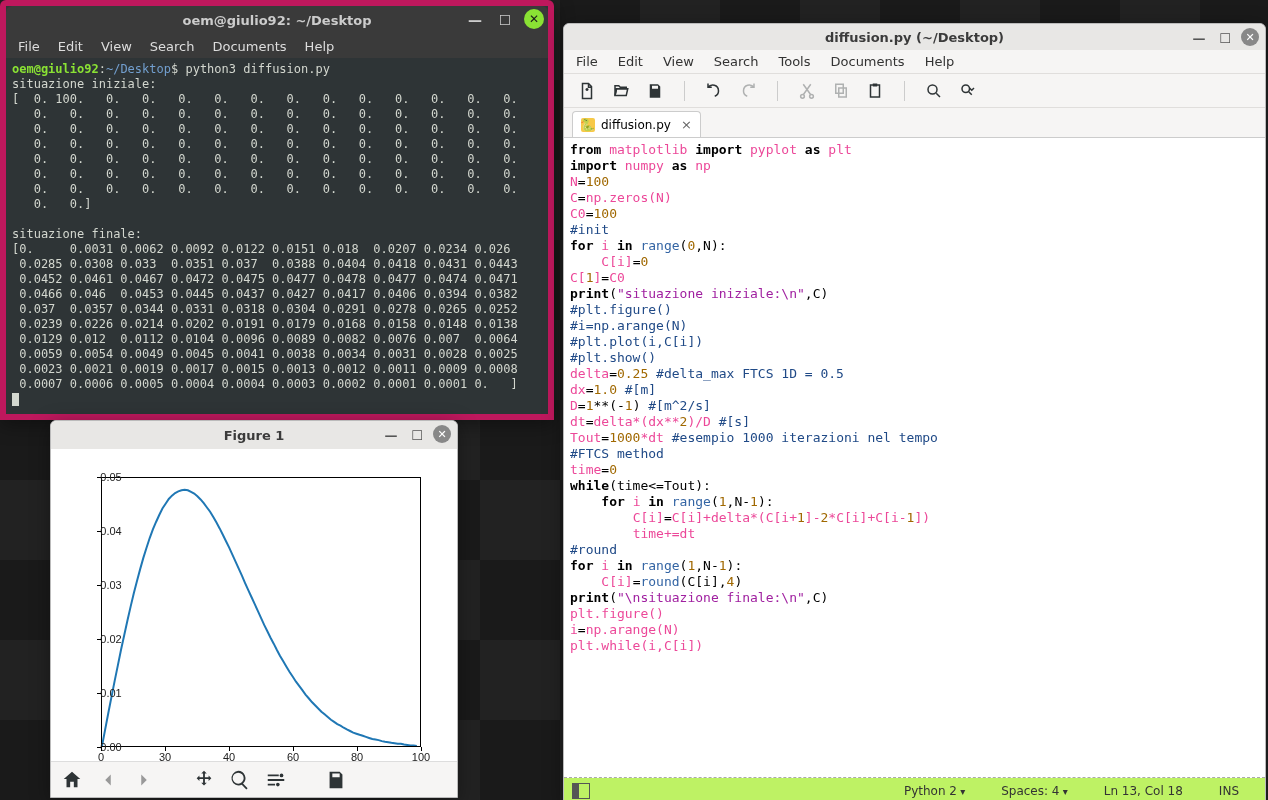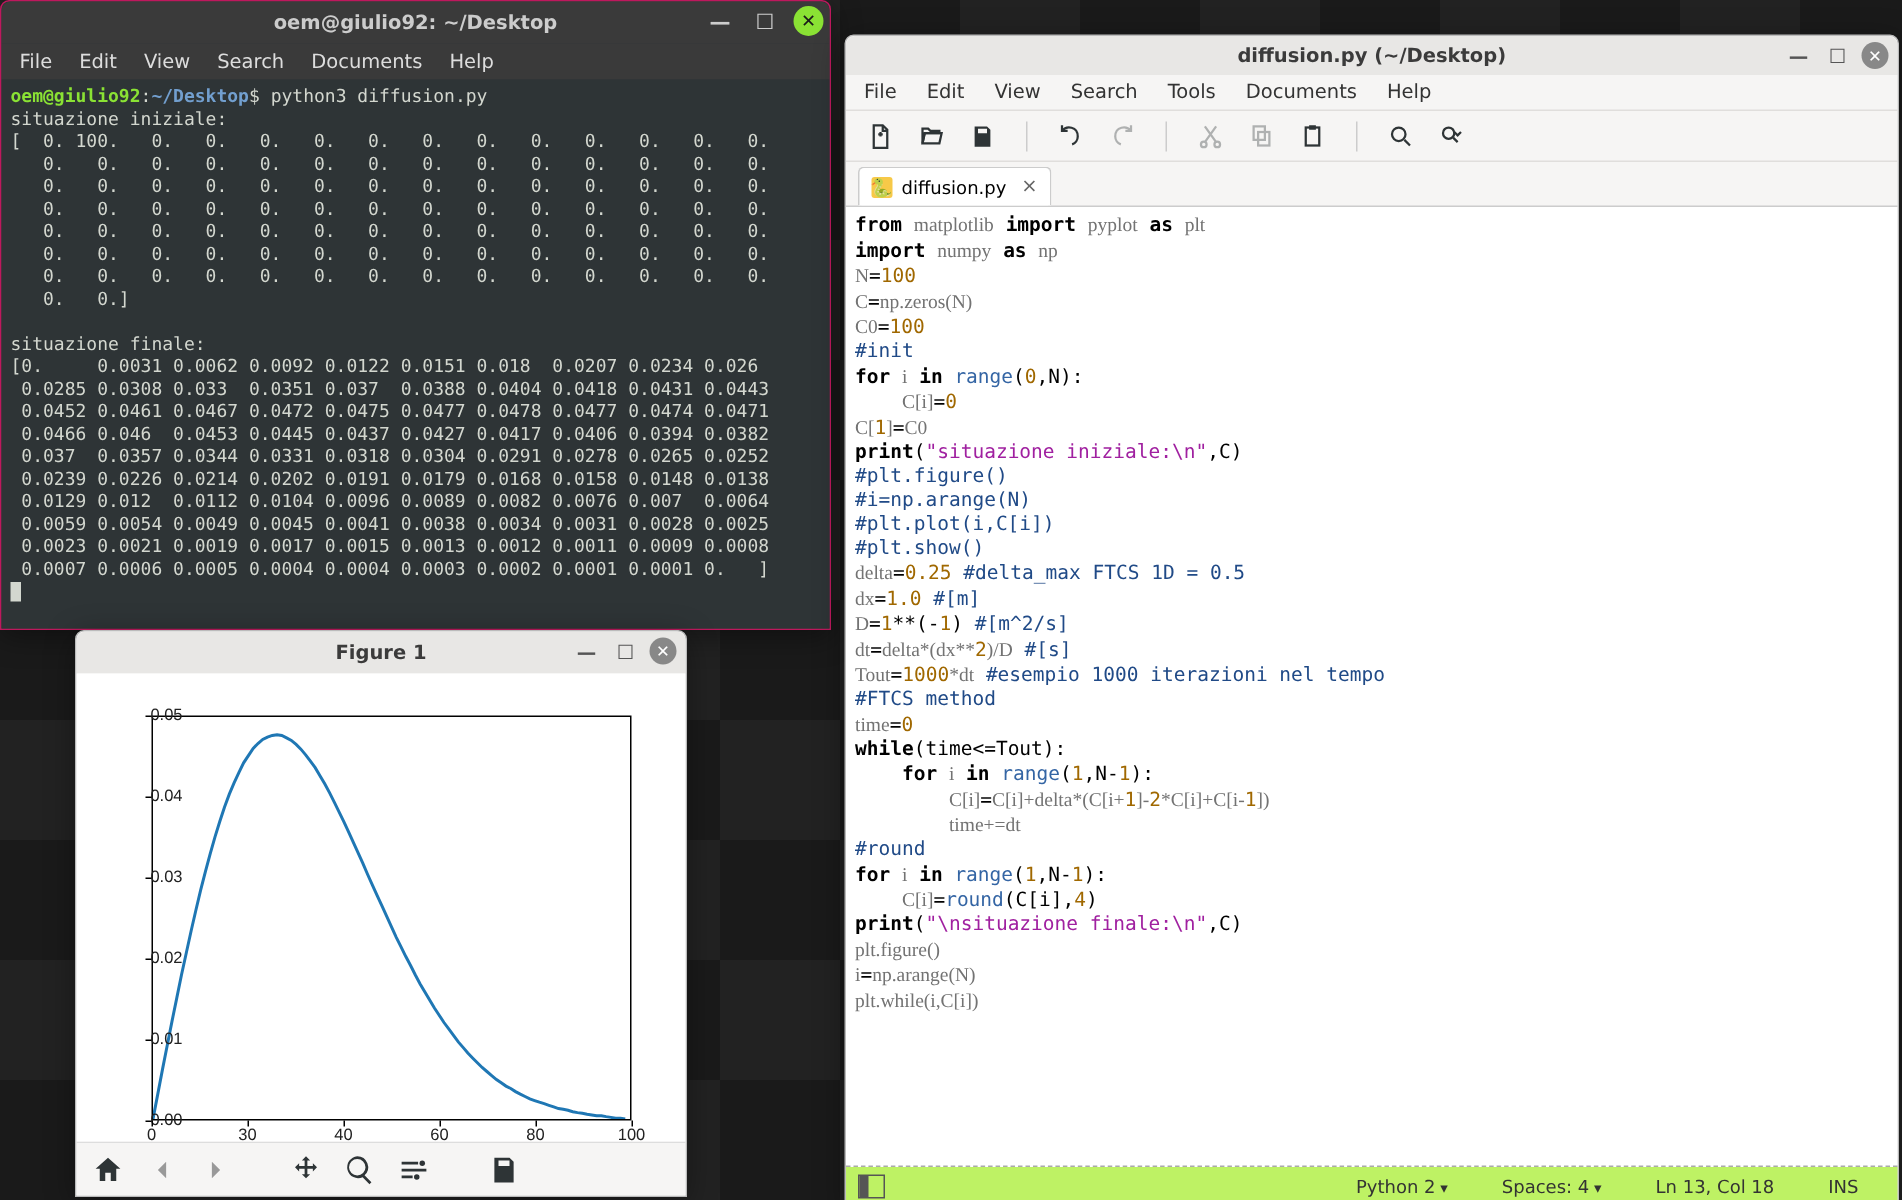--- a/index.html
+++ b/index.html
@@ -14,21 +14,21 @@
     font-family: "DejaVu Sans", Arial, sans-serif;
     position: relative;
     overflow: hidden;
   }
 
   
   .term-win {
     position: absolute; left: 0; top: 0;
     width: 554px; height: 420px;
     background: #2e3436; color: #d3d7cf;
-    border: 1px solid #be185d; border-radius: 6px 6px 0 0;
+    border: 6px solid #be185d; border-radius: 6px 6px 0 0;
     box-shadow: 0 4px 20px rgba(0,0,0,.4);
     display: flex; flex-direction: column;
   }
   .term-titlebar {
     height: 28px; background: #3a3a3a;
     display: flex; align-items: center; justify-content: center;
     color: #ccc; font-size: 13px; font-weight: 600;
     position: relative; border-radius: 6px 6px 0 0;
   }
   .term-ctrls { position: absolute; right: 4px; top: 3px; display: flex; gap: 8px; }
@@ -38,21 +38,21 @@
     height: 24px; background: #3a3a3a; display: flex; gap: 18px;
     padding: 0 12px; align-items: center; font-size: 13px; color: #ddd;
   }
   .term-menubar span { cursor: pointer; }
   .term-body {
     flex: 1; padding: 4px 6px; font-family: "DejaVu Sans Mono", monospace;
     font-size: 12px; line-height: 15px; white-space: pre; overflow: hidden;
     background: #2e3436;
   }
   .prompt-user { color: #8ae234; font-weight: bold; }
-  .prompt-path { color: #729fcf; font-weight: bold; }
+  .prompt-path { color: #729fcf; font-weight: normal; }
   .prompt-dollar { color: #d3d7cf; }
   .cursor-block { display: inline-block; width: 7px; height: 13px; background: #d3d7cf; vertical-align: text-bottom; }
 
   
   .fig-win {
     position: absolute; left: 2px; top: 420px;
     width: 408px; height: 378px;
     background: #f6f5f4; border: 1px solid #bbb; border-radius: 6px 6px 0 0;
     box-shadow: 0 4px 20px rgba(0,0,0,.35);
     display: flex; flex-direction: column; margin-left: 48px;
@@ -140,21 +140,21 @@
     content: ""; position: absolute; left: 0; top: 0; width: 6px; height: 100%; background: #555;
   }
   .dd::after { content: " ▾"; font-size: 10px; }
 
   
   .kw { color: #000000; font-weight: bold; }
   .num { color: #a06800; }
   .str { color: #a020a0; }
   .cm  { color: #204a87; }
   .op  { color: #000; }
-  .id  { color: #737373; font-family: Liberation Serif, serif; }
+  .id  { color: #ec4899; }
   .bi  { color: #3465a4; }   
 </style>
 </head>
 <body>
 
 <div class="term-win">
   <div class="term-titlebar">
     <span>oem@giulio92: ~/Desktop</span>
     <div class="term-ctrls">
       <div class="tc">—</div>

